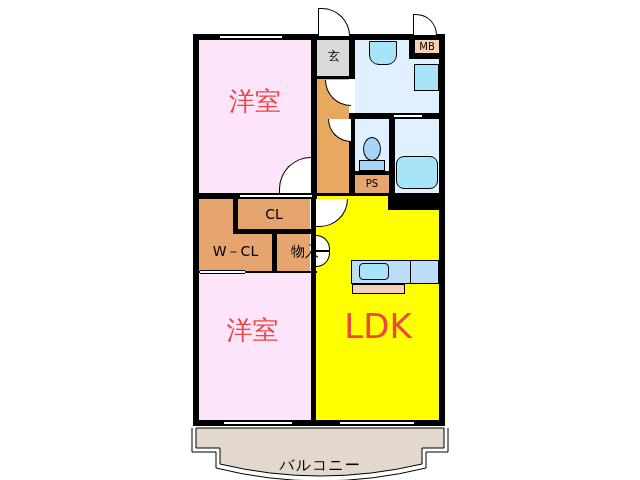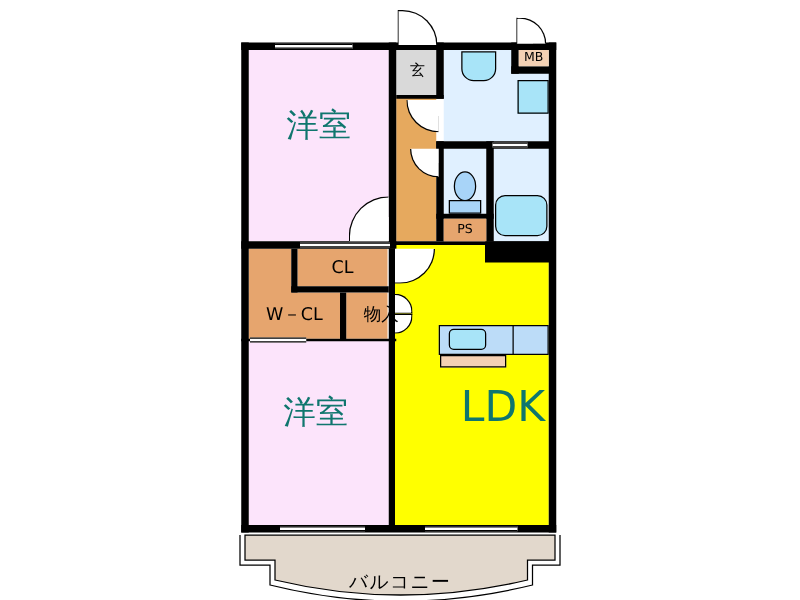--- a/index.html
+++ b/index.html
@@ -1,19 +1,19 @@
 <!DOCTYPE html>
 <html><head>
 <meta charset="utf-8">
 <style>
   html, body { margin:0; padding:0; background:#ffffff; }
   body { width:640px; height:480px; position:relative; overflow:hidden; font-family:"DejaVu Sans", sans-serif; }
   .abs { position:absolute; box-sizing:border-box; }
   .wall { position:absolute; background:#000; }
-  .room-label { position:absolute; text-align:center; color:#0f766e; line-height:1.05; white-space:nowrap; }
+  .room-label { position:absolute; text-align:center; color:#ef4444; line-height:1.05; white-space:nowrap; }
   .small-label { position:absolute; text-align:center; font-size:14px; color:#000; white-space:nowrap; }
   .door-arc { position:absolute; border:1px solid #000; background:#fff; box-sizing:border-box; }
   .window { position:absolute; background:#fff; border-top:1px solid #000; border-bottom:1px solid #000; box-sizing:border-box; }
   .fixture { position:absolute; border:1px solid #000; box-sizing:border-box; }
 </style>
 </head>
 <body>
 
 <div class="abs" style="left:199px;top:40px;width:112px;height:153px;background:#fce4fb;"></div>
 
@@ -112,19 +112,19 @@
 
 <div class="room-label" style="left:210px;top:88px;width:90px;font-size:26px;">
   <div>洋室</div>
 </div>
 
 <div class="room-label" style="left:205px;top:317px;width:95px;font-size:26px;">
   <div>洋室</div>
 </div>
 
 <div class="room-label" style="left:318px;top:308px;width:118px;font-size:34px;line-height:1.1;">
-  <div style="text-align:right;padding-left:2px;">LDK</div>
+  <div style="text-align:center;padding-left:2px;">LDK</div>
 </div>
 
 <div class="small-label" style="left:320px;top:48px;width:28px;font-size:12px;">玄</div>
 <div class="small-label" style="left:238px;top:206px;width:72px;">CL</div>
 <div class="small-label" style="left:199px;top:243px;width:73px;">W－CL</div>
 <div class="small-label" style="left:277px;top:243px;width:56px;">物入</div>
 
 </body></html>

